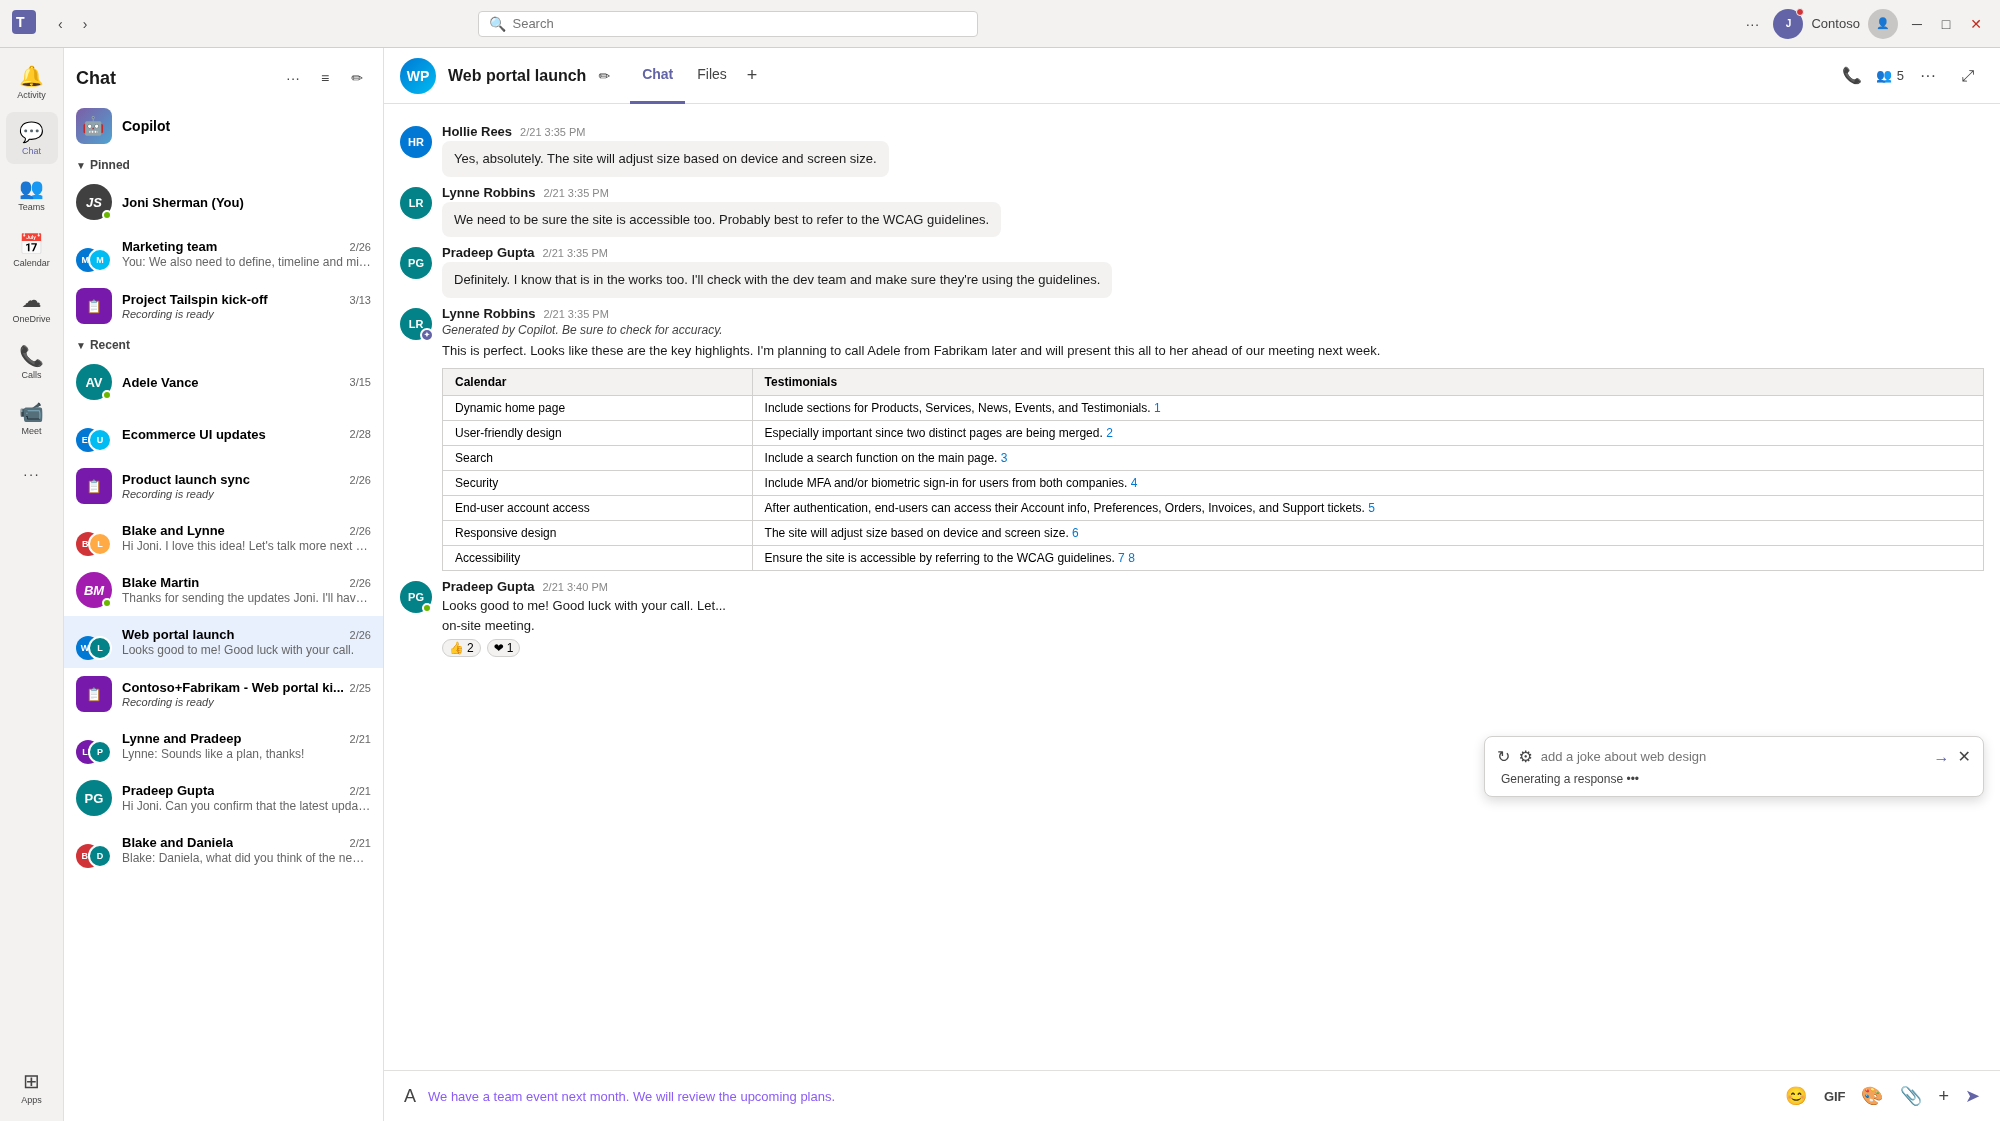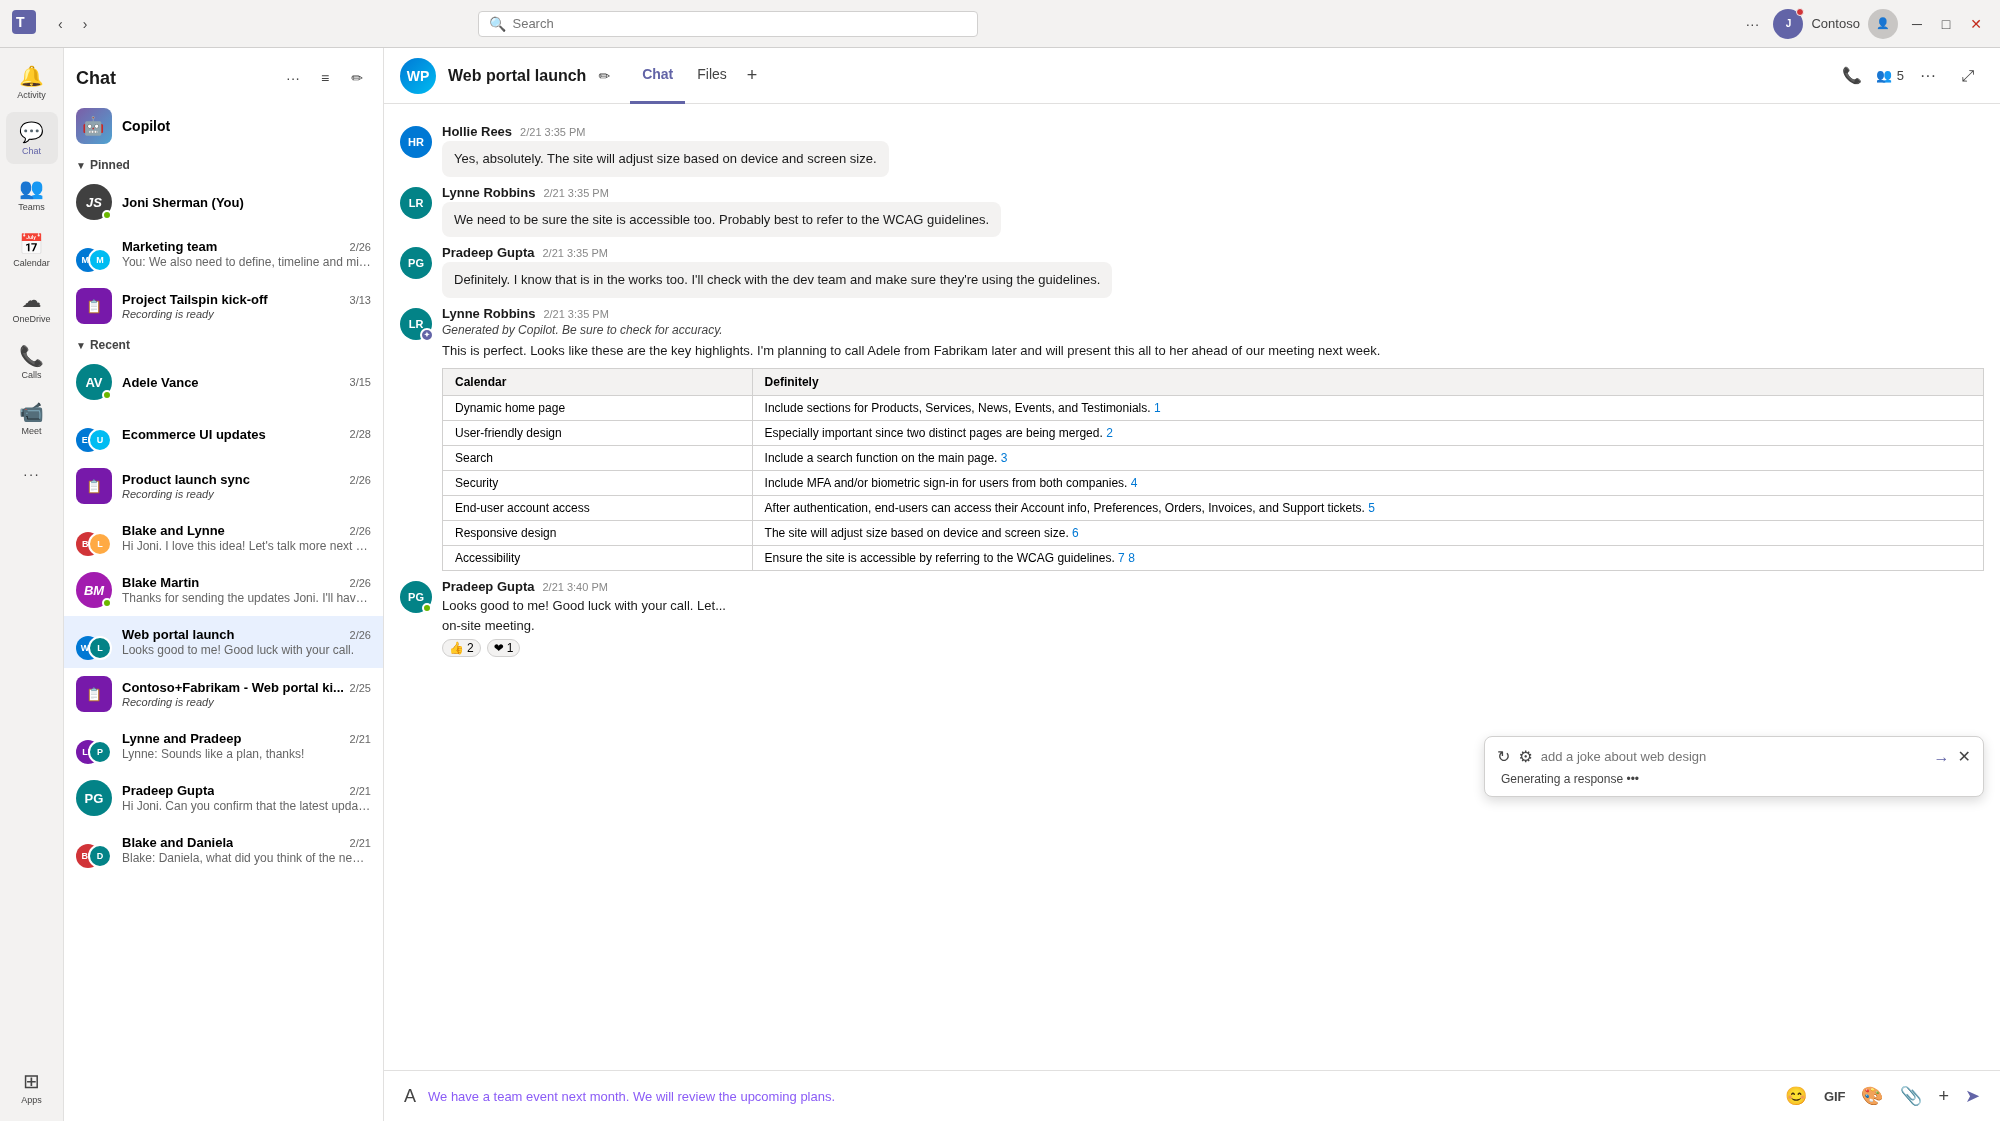--- a/index.html
+++ b/index.html
@@ -763,21 +763,21 @@
               <span class="msg-author">Lynne Robbins</span>
               <span class="msg-time">2/21 3:35 PM</span>
             </div>
             <div style="font-style:italic; font-size:12px; color:#444; margin-bottom:4px;">Generated by Copilot. Be sure to check for accuracy.</div>
             <div class="msg-text" style="margin-bottom:8px;">This is perfect. Looks like these are the key highlights. I'm planning to call Adele from Fabrikam later and will present this all to her ahead of our meeting next week.</div>
 
             <table class="msg-table">
               <thead>
                 <tr>
                   <th>Calendar</th>
-                  <th>Definitely</th>
+                  <th>Testimonials</th>
                 </tr>
               </thead>
               <tbody>
                 <tr>
                   <td>Dynamic home page</td>
                   <td>Include sections for Products, Services, News, Events, and Testimonials. <a href="#">1</a></td>
                 </tr>
                 <tr>
                   <td>User-friendly design</td>
                   <td>Especially important since two distinct pages are being merged. <a href="#">2</a></td>

